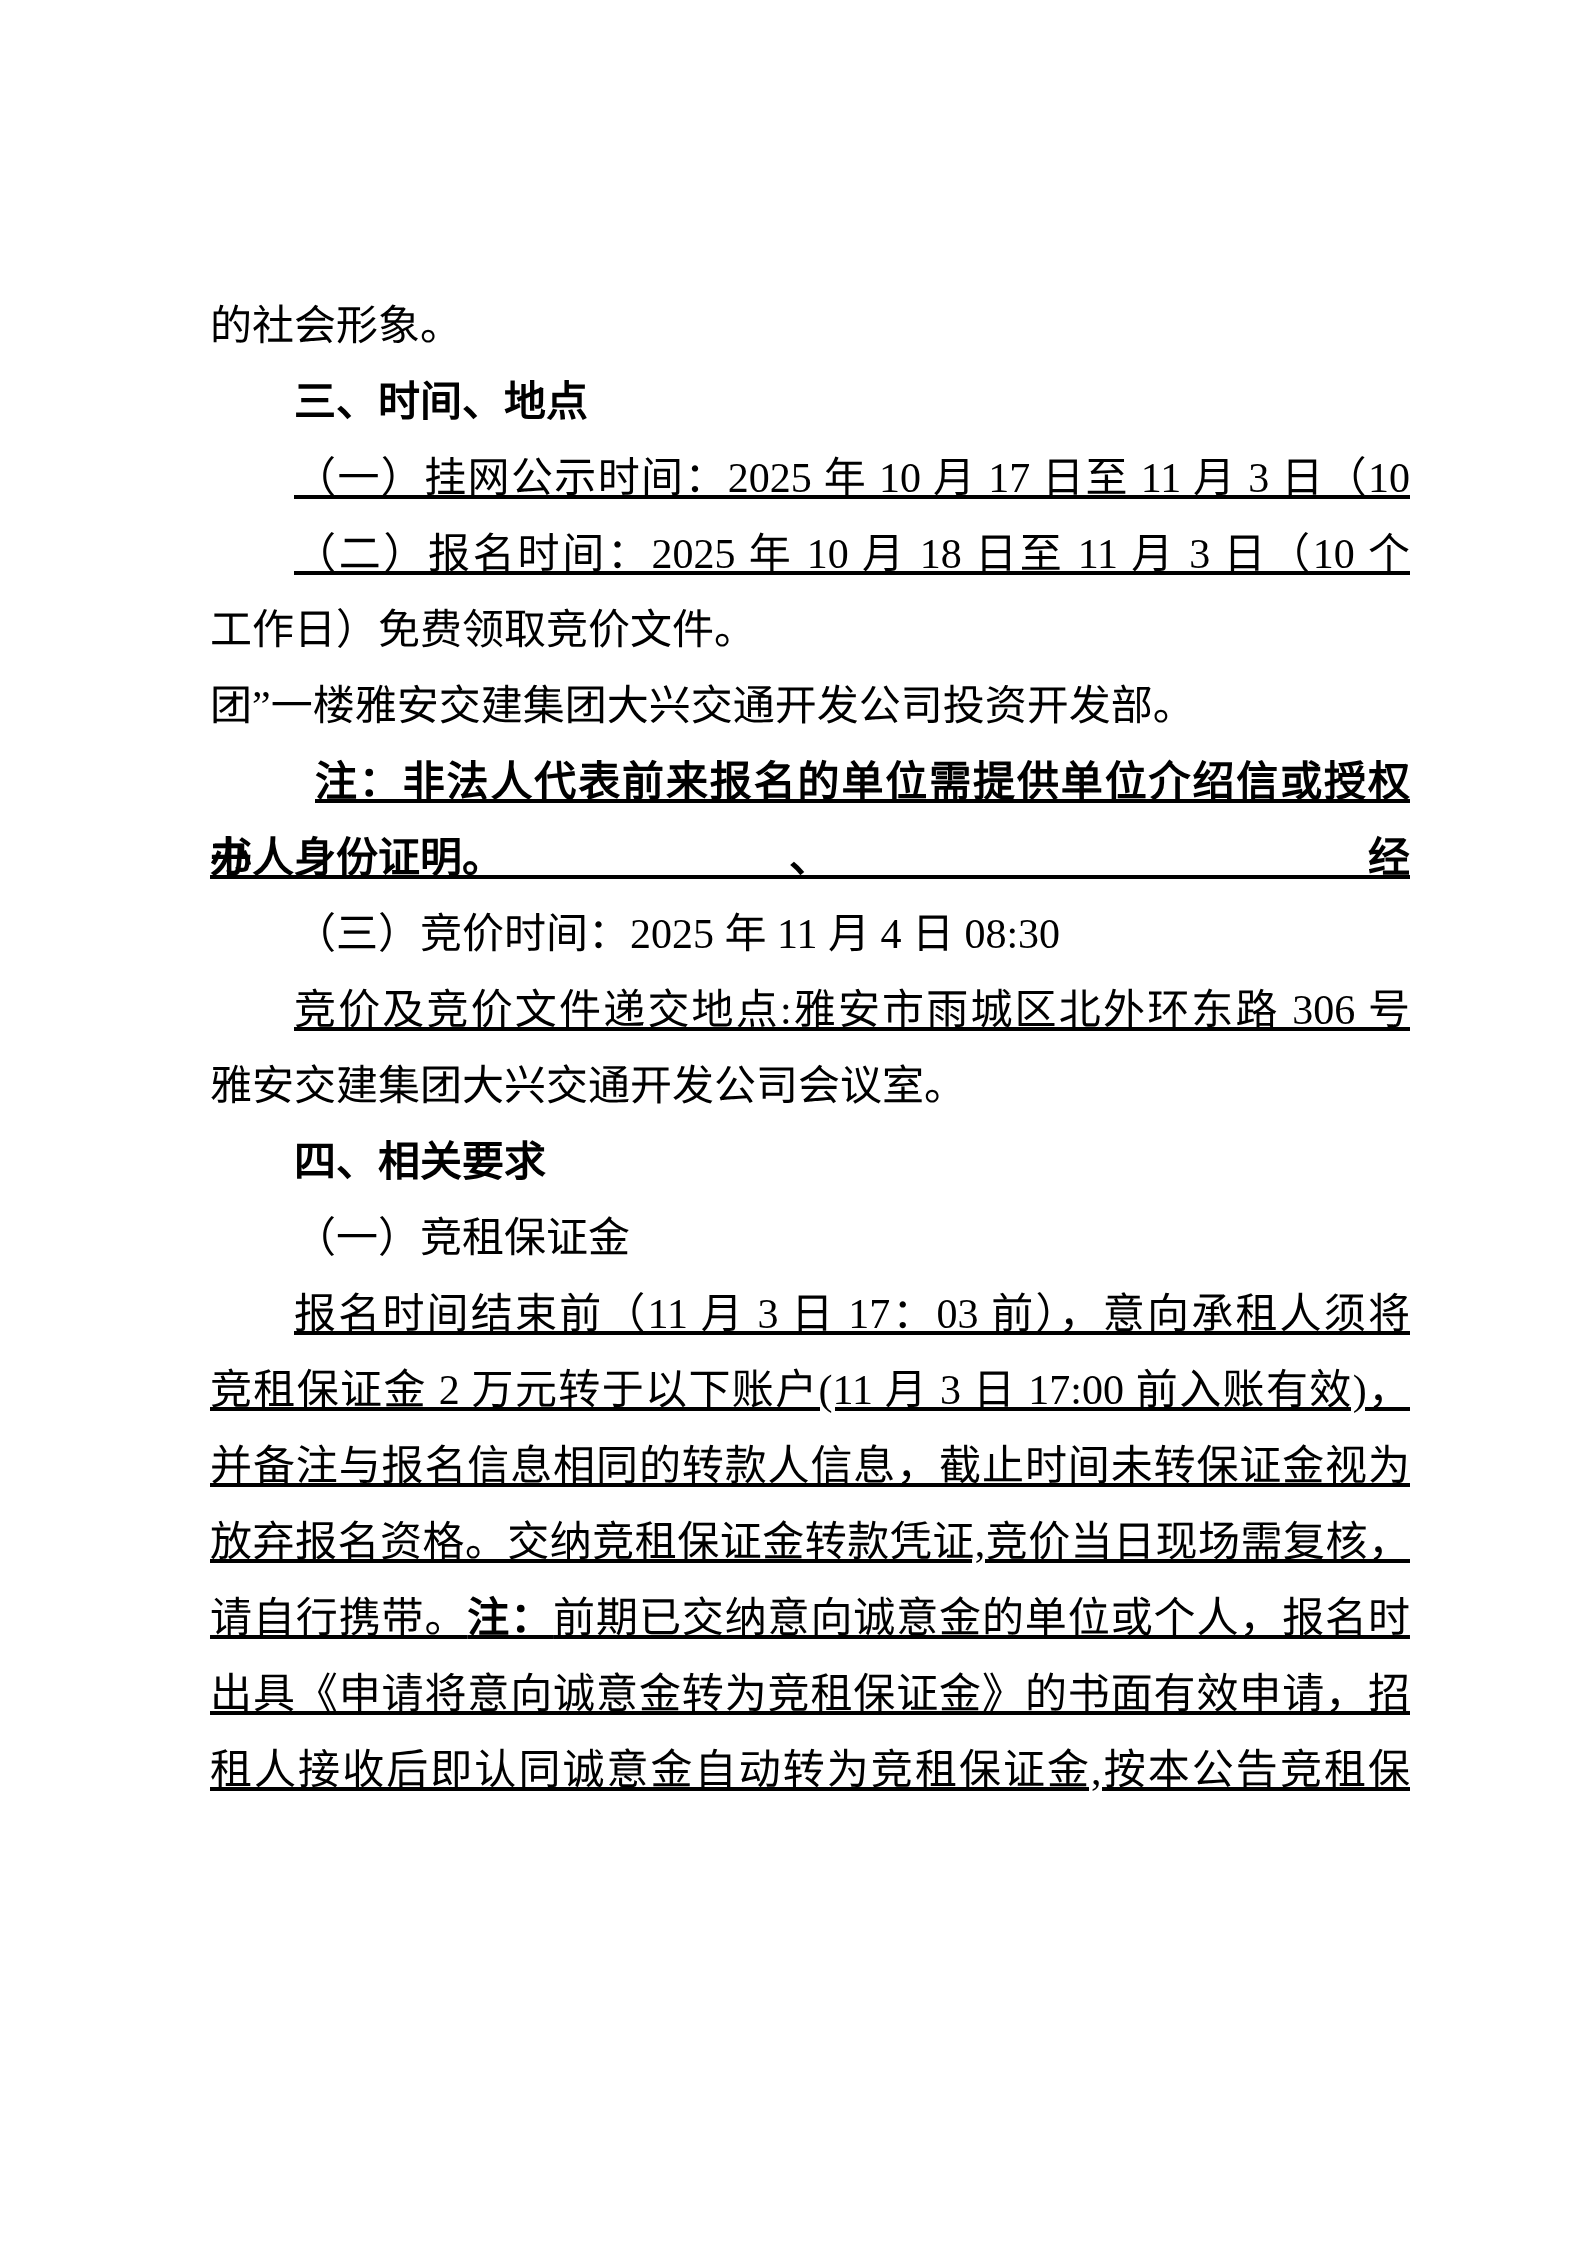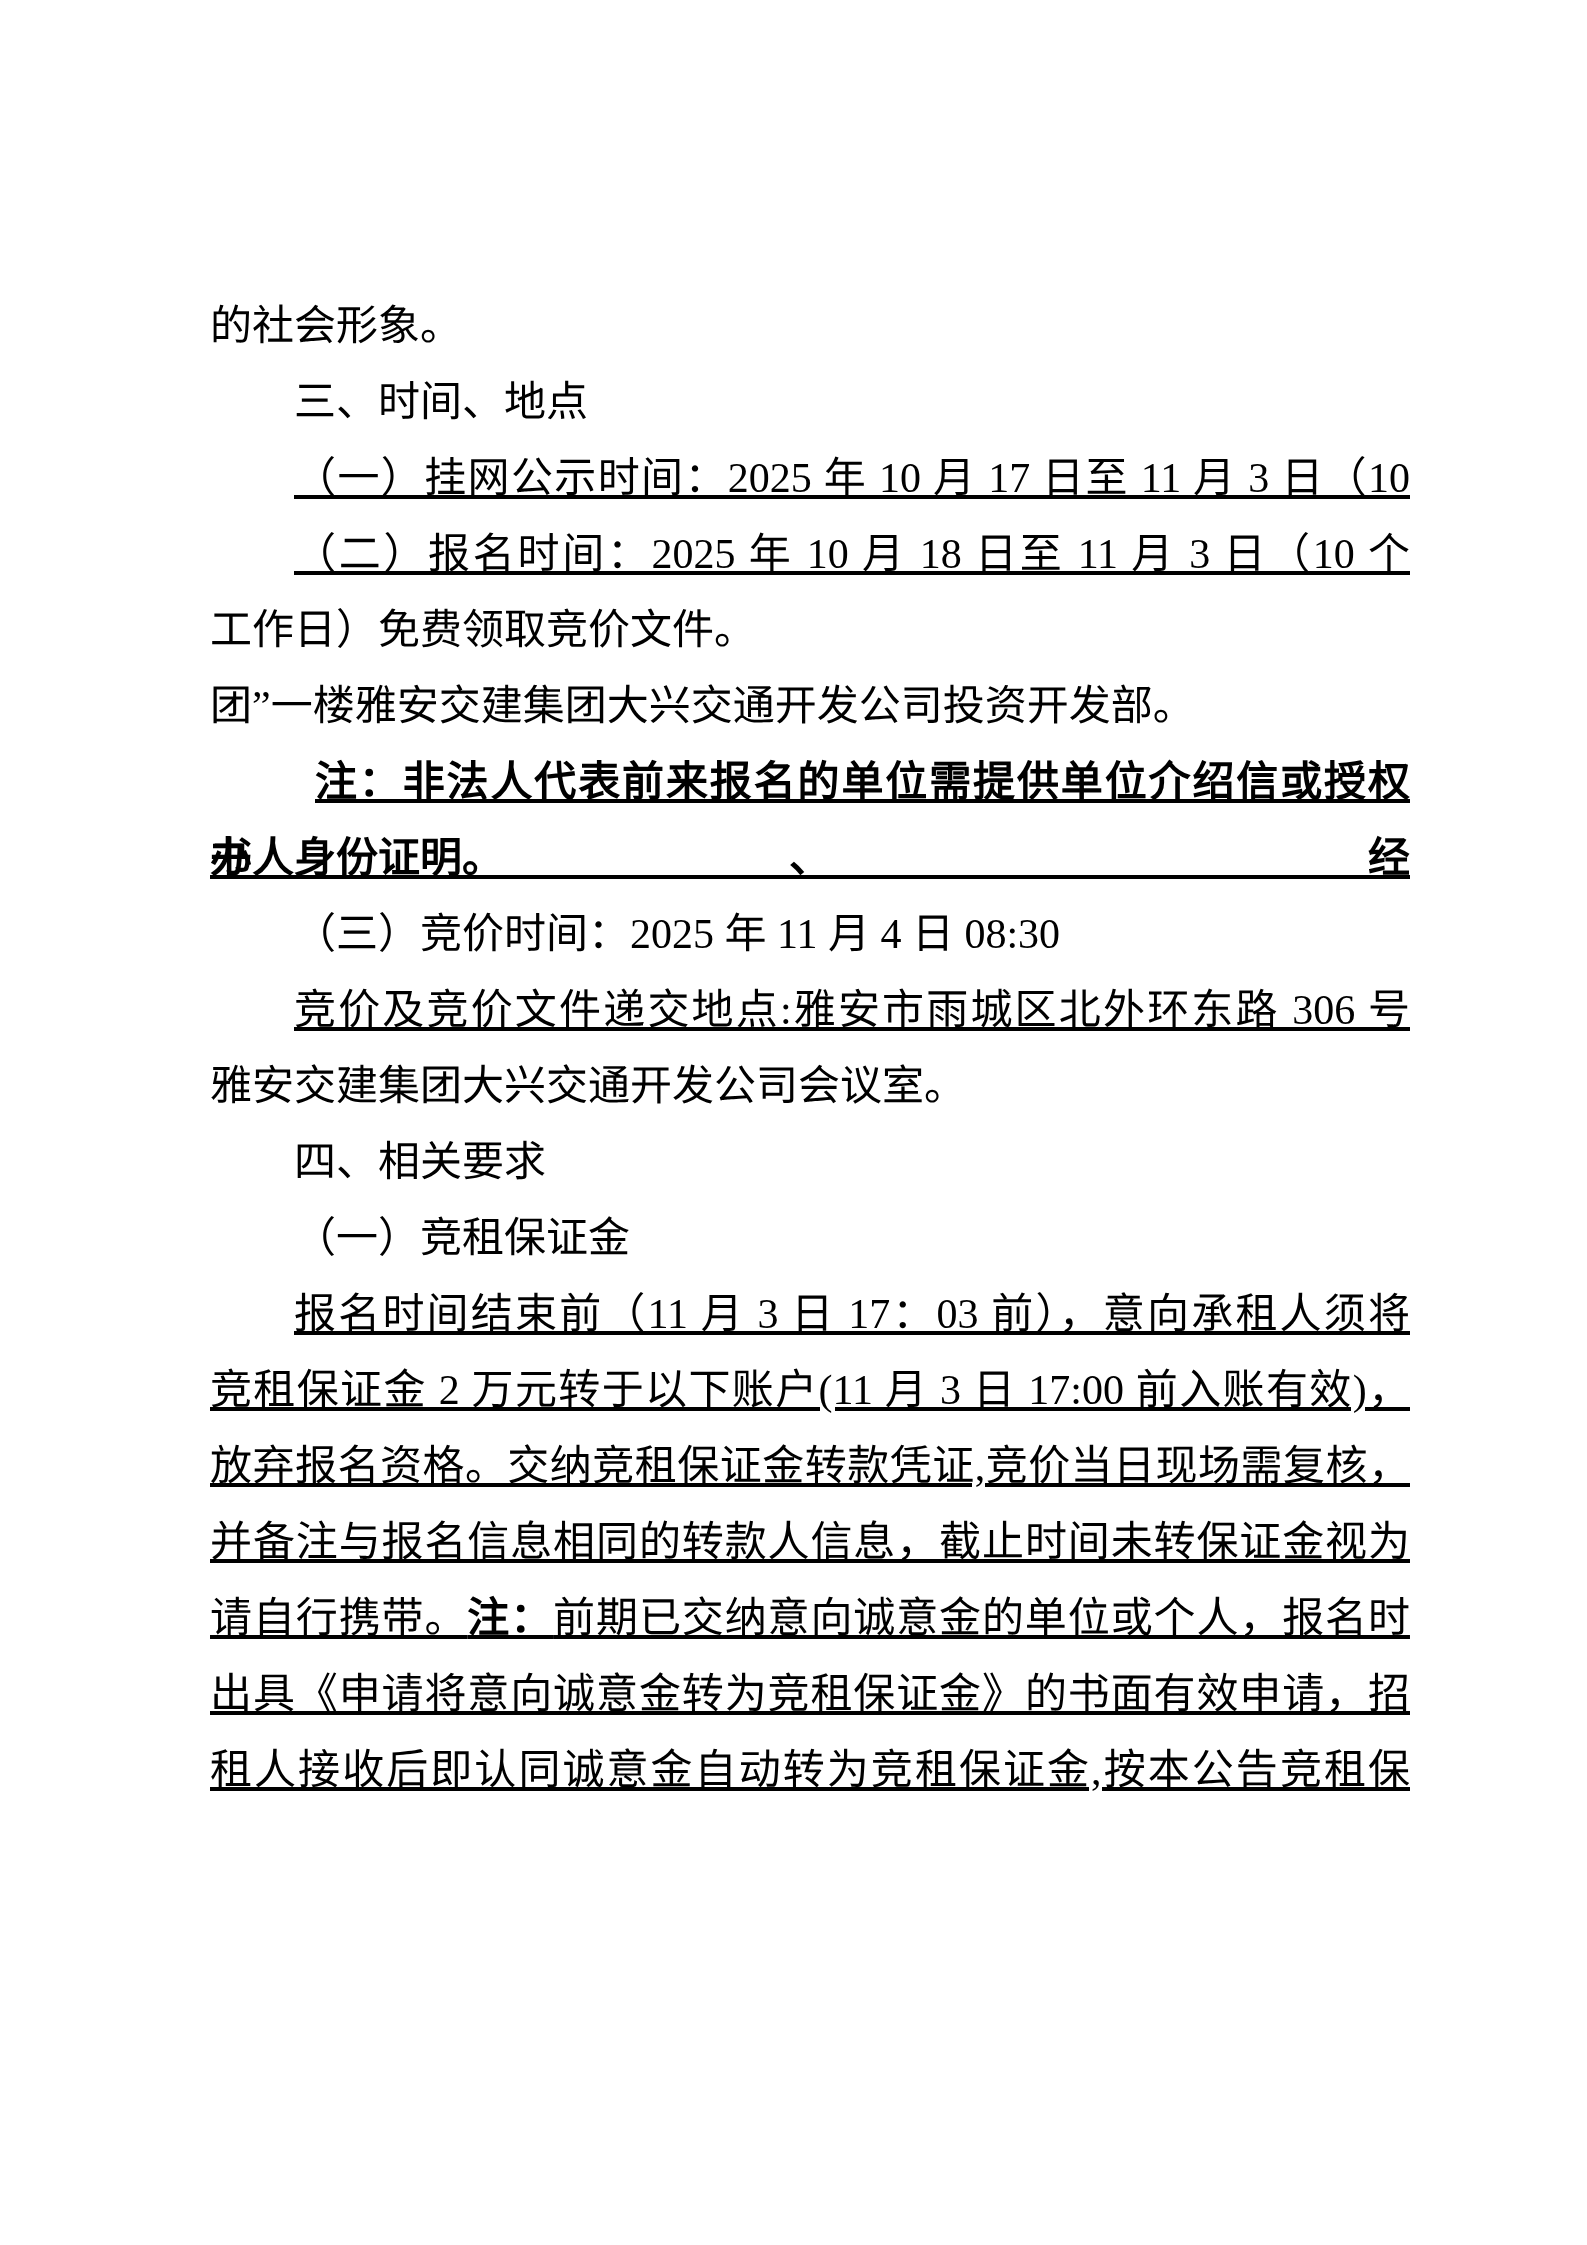--- a/index.html
+++ b/index.html
@@ -27,21 +27,21 @@
   
   .fill {
     text-align: justify;
     text-align-last: justify;
     text-decoration: underline;
   }
   .ind2  { text-indent: 2em; }
   .ind25 { text-indent: 2.5em; }
   .heading {
     font-family: "Liberation Sans", sans-serif;
-    font-weight: normal;
+    font-weight: bold;
   }
   .note {
     font-weight: bold;
   }
   .bold {
     font-weight: bold;
   }
 </style>
 </head>
 <body>
@@ -56,21 +56,21 @@
   <div class="line">团”一楼雅安交建集团大兴交通开发公司投资开发部。</div>
   <div class="line note ind25 fill">注：非法人代表前来报名的单位需提供单位介绍信或授权书、经</div>
   <div class="line note">办人身份证明。</div>
   <div class="line ind2">（三）竞价时间：2025 年 11 月 4 日 08:30</div>
   <div class="line ind2 fill">竞价及竞价文件递交地点:雅安市雨城区北外环东路 306 号</div>
   <div class="line">雅安交建集团大兴交通开发公司会议室。</div>
   <div class="line heading ind2">四、相关要求</div>
   <div class="line ind2">（一）竞租保证金</div>
   <div class="line ind2 fill">报名时间结束前（11 月 3 日 17：03 前），意向承租人须将</div>
   <div class="line fill">竞租保证金 2 万元转于以下账户(11 月 3 日 17:00 前入账有效)，</div>
+  <div class="line fill">并备注与报名信息相同的转款人信息，截止时间未转保证金视为</div>
   <div class="line fill">放弃报名资格。交纳竞租保证金转款凭证,竞价当日现场需复核，</div>
-  <div class="line fill">并备注与报名信息相同的转款人信息，截止时间未转保证金视为</div>
   <div class="line fill">
     <span>请自行携带。</span><span class="bold">注：</span><span>前期已交纳意向诚意金的单位或个人，报名时</span>
   </div>
   <div class="line fill">出具《申请将意向诚意金转为竞租保证金》的书面有效申请，招</div>
   <div class="line fill">租人接收后即认同诚意金自动转为竞租保证金,按本公告竞租保</div>
 
 </div>
 
 </body></html>

